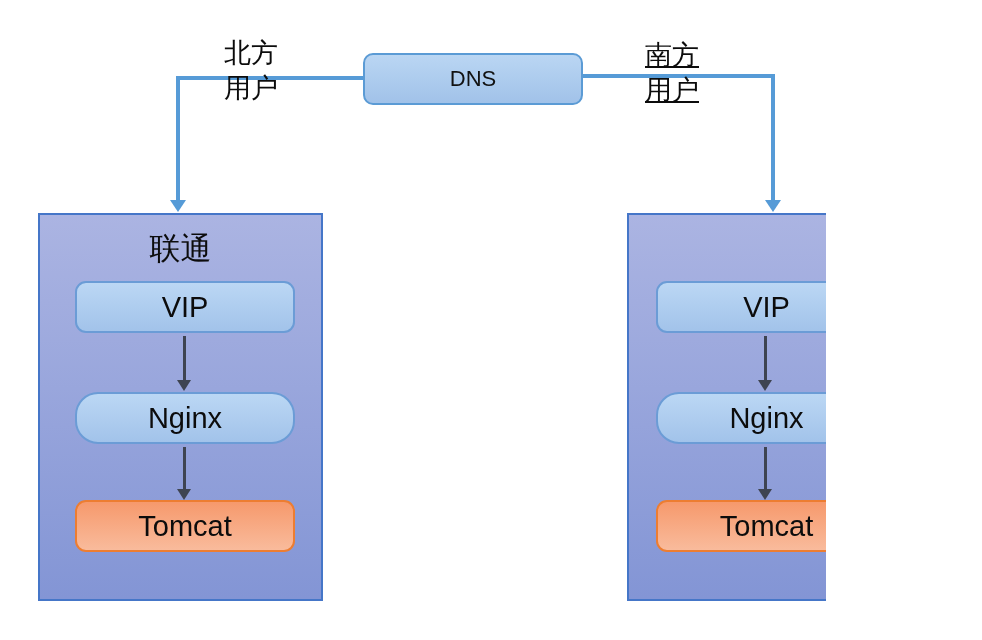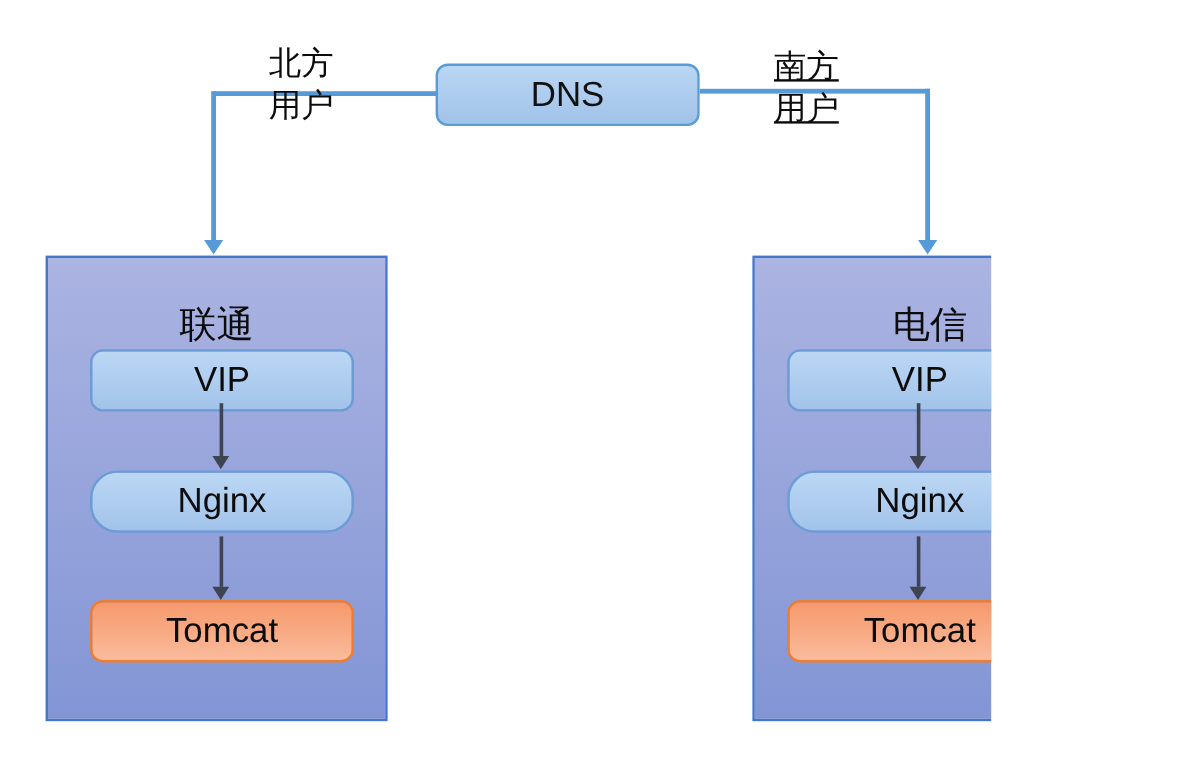--- a/index.html
+++ b/index.html
@@ -20,21 +20,21 @@
   
   .dns-box {
     position: absolute;
     left: 363px; top: 53px;
     width: 220px; height: 52px;
     box-sizing: border-box;
     border: 2px solid #5b9bd5;
     border-radius: 10px;
     background: linear-gradient(180deg, #bad6f3 0%, #a1c2e9 100%);
     display: flex; align-items: center; justify-content: center;
-    font-size: 29px;
+    font-size: 22px;
     z-index: 3;
   }
 
   
   .conn {
     position: absolute;
     background: #569bd7;
     z-index: 1;
   }
   .conn-head {
@@ -63,21 +63,21 @@
     position: absolute;
     box-sizing: border-box;
     border: 2px solid #4576c8;
     background: linear-gradient(180deg, #abb4e2 0%, #8395d5 100%);
     z-index: 2;
   }
   .panel-left  { left: 38px;  top: 213px; width: 285px; height: 388px; }
   .panel-right { left: 627px; top: 213px; width: 296px; height: 388px; }
   .panel-title {
     position: absolute;
-    left: 0; top: 35px;
+    left: 0; top: 13px;
     width: 100%;
     text-align: center;
     font-family: "Liberation Serif", serif;
     font-size: 31px;
     color: #0c0c0c;
   }
 
   
   .node {
     position: absolute;
@@ -92,21 +92,21 @@
     border: 2px solid #6b9cd6;
     background: linear-gradient(180deg, #bbd7f4 0%, #a2c3ea 100%);
   }
   .node-orange {
     border: 2px solid #ed7d31;
     background: linear-gradient(180deg, #f6996c 0%, #f9bb9c 100%);
     text-align: right;
   }
   .panel-left  .node { left: 35px; }
   .panel-right .node { left: 27px; width: 221px; }
-  .node-vip    { top: 76px;  }
+  .node-vip    { top: 66px;  }
   .node-nginx  { top: 177px; border-radius: 23px; }
   .node-tomcat { top: 285px; }
 
   
   .varrow {
     position: absolute;
     width: 3px;
     background: #3e4451;
   }
   .varrow-head {
@@ -163,21 +163,20 @@
 
     <div class="varrow ax-line a2-line"></div>
     <div class="varrow-head ax-head a2-head"></div>
 
     <div class="node node-orange node-tomcat">
       <span>Tomcat</span>
     </div>
   </div>
 
   <div class="panel panel-right">
-    <div class="panel-title">电信</div>
 
     <div class="node node-blue node-vip">
       <span>VIP</span>
     </div>
 
     <div class="varrow ax-line a1-line"></div>
     <div class="varrow-head ax-head a1-head"></div>
 
     <div class="node node-blue node-nginx">
       <span>Nginx</span>

